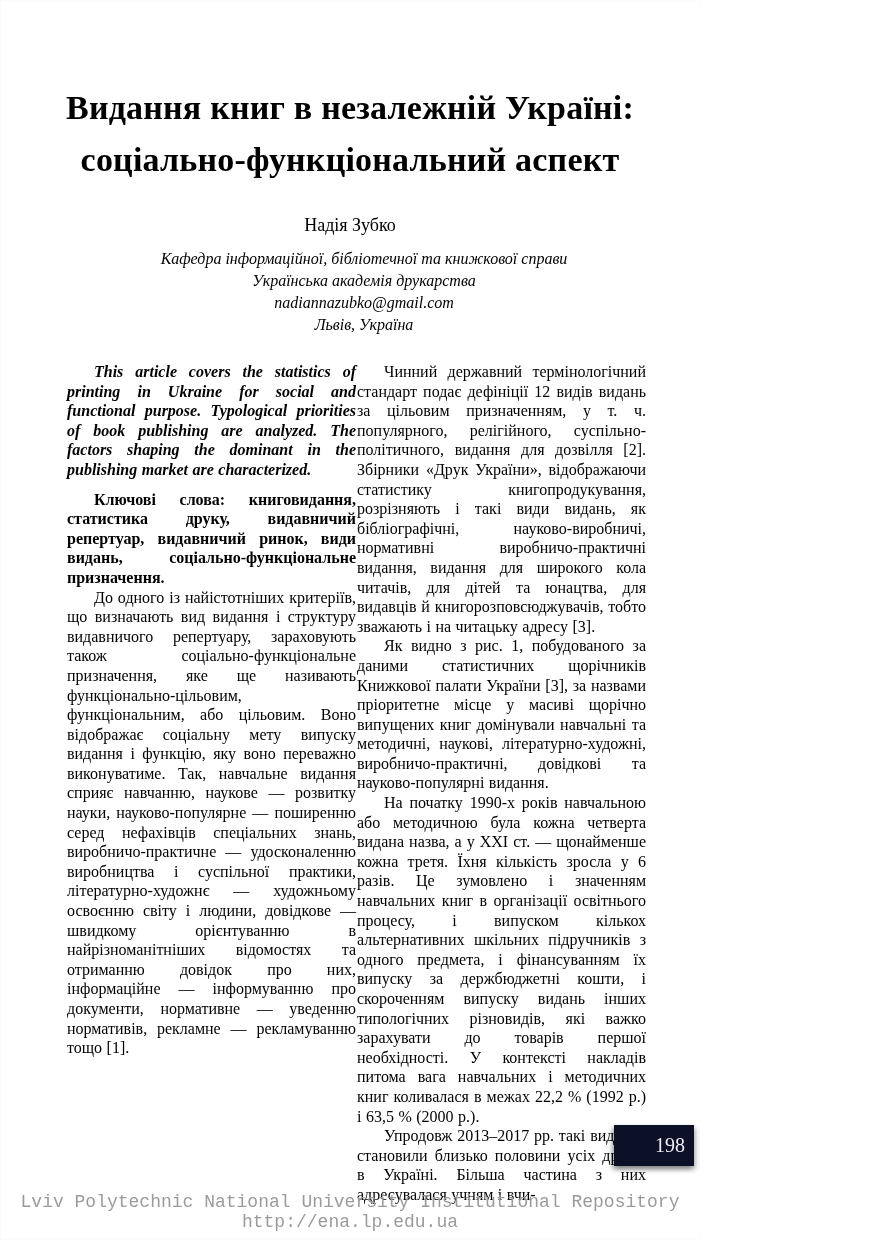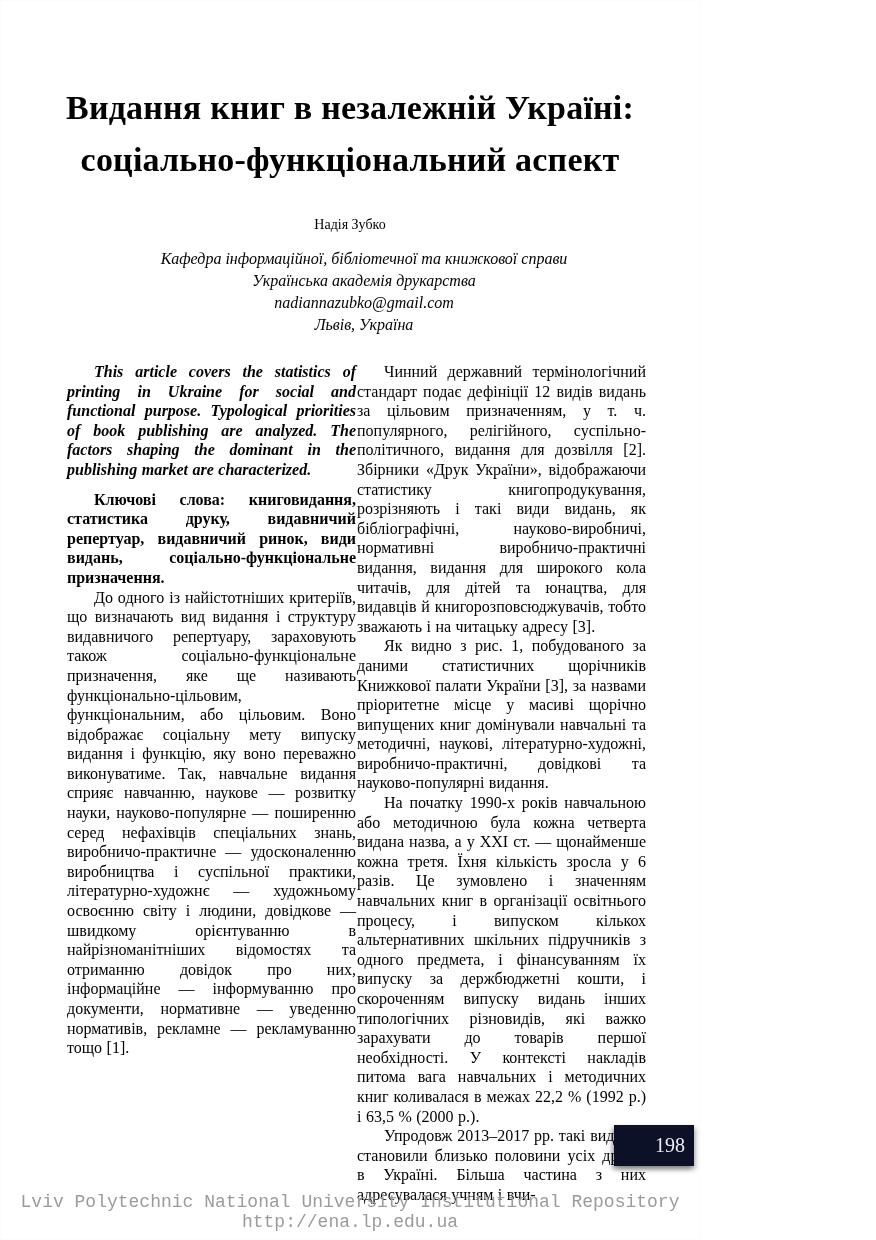--- a/index.html
+++ b/index.html
@@ -17,21 +17,21 @@
     margin-top: 82px;
     text-align: center;
     font-weight: bold;
     font-size: 34px;
     line-height: 52px;
     letter-spacing: 0.2px;
   }
   .author-name {
     margin-top: 26px;
     text-align: center;
-    font-size: 14px;
+    font-size: 18px;
     line-height: 26px;
   }
   .affiliation {
     margin-top: 10px;
     text-align: center;
     font-style: italic;
     font-size: 16px;
     line-height: 22px;
     padding-left: 28px;
   }

